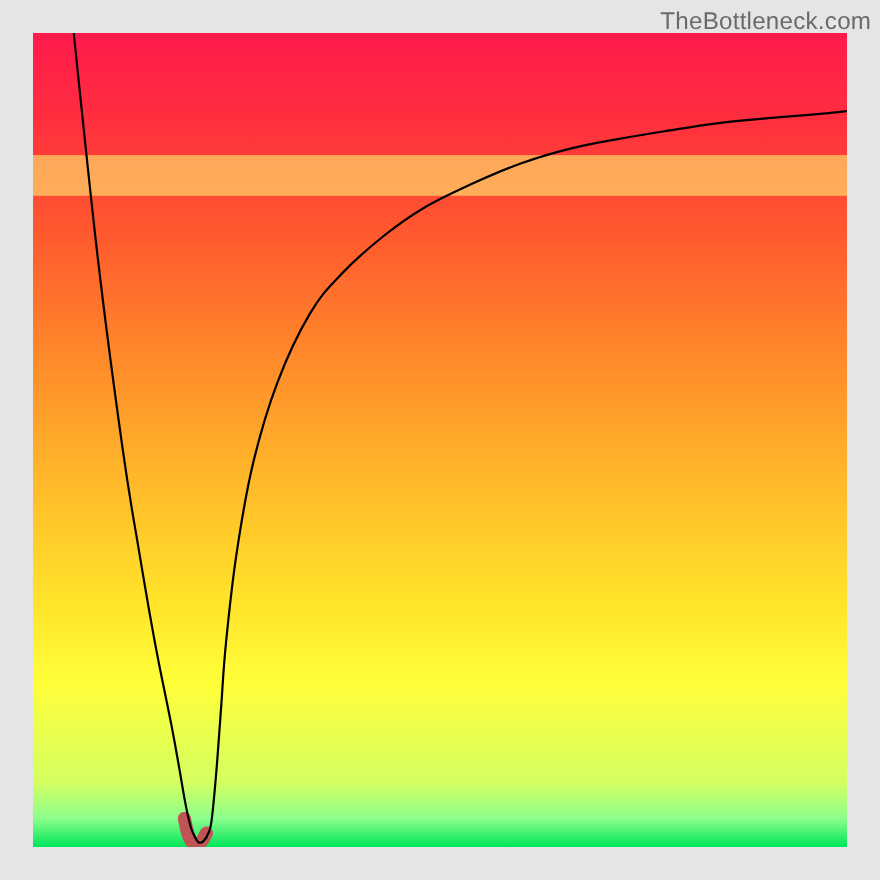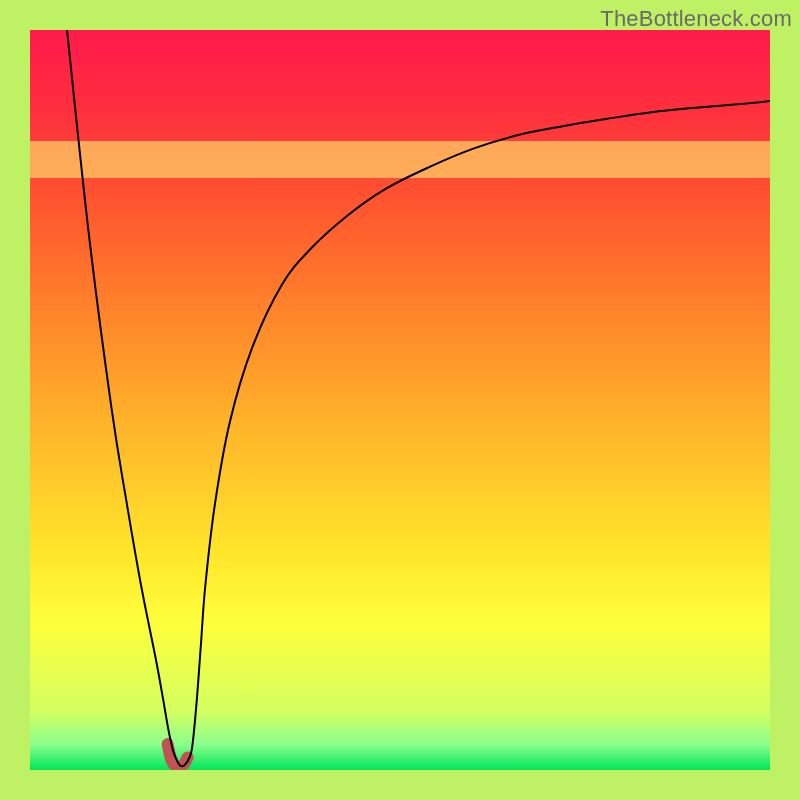--- a/index.html
+++ b/index.html
@@ -7,21 +7,21 @@
     padding: 0;
     width: 800px;
     height: 800px;
     overflow: hidden;
     font-family: Arial, Helvetica, sans-serif;
   }
   .frame {
     position: relative;
     width: 800px;
     height: 800px;
-    background: #bef264;
+    background: #e5e5e5;
   }
   .plot {
     position: absolute;
     left: 30px;
     top: 30px;
     width: 740px;
     height: 740px;
     overflow: hidden;
   }
   .grad {

